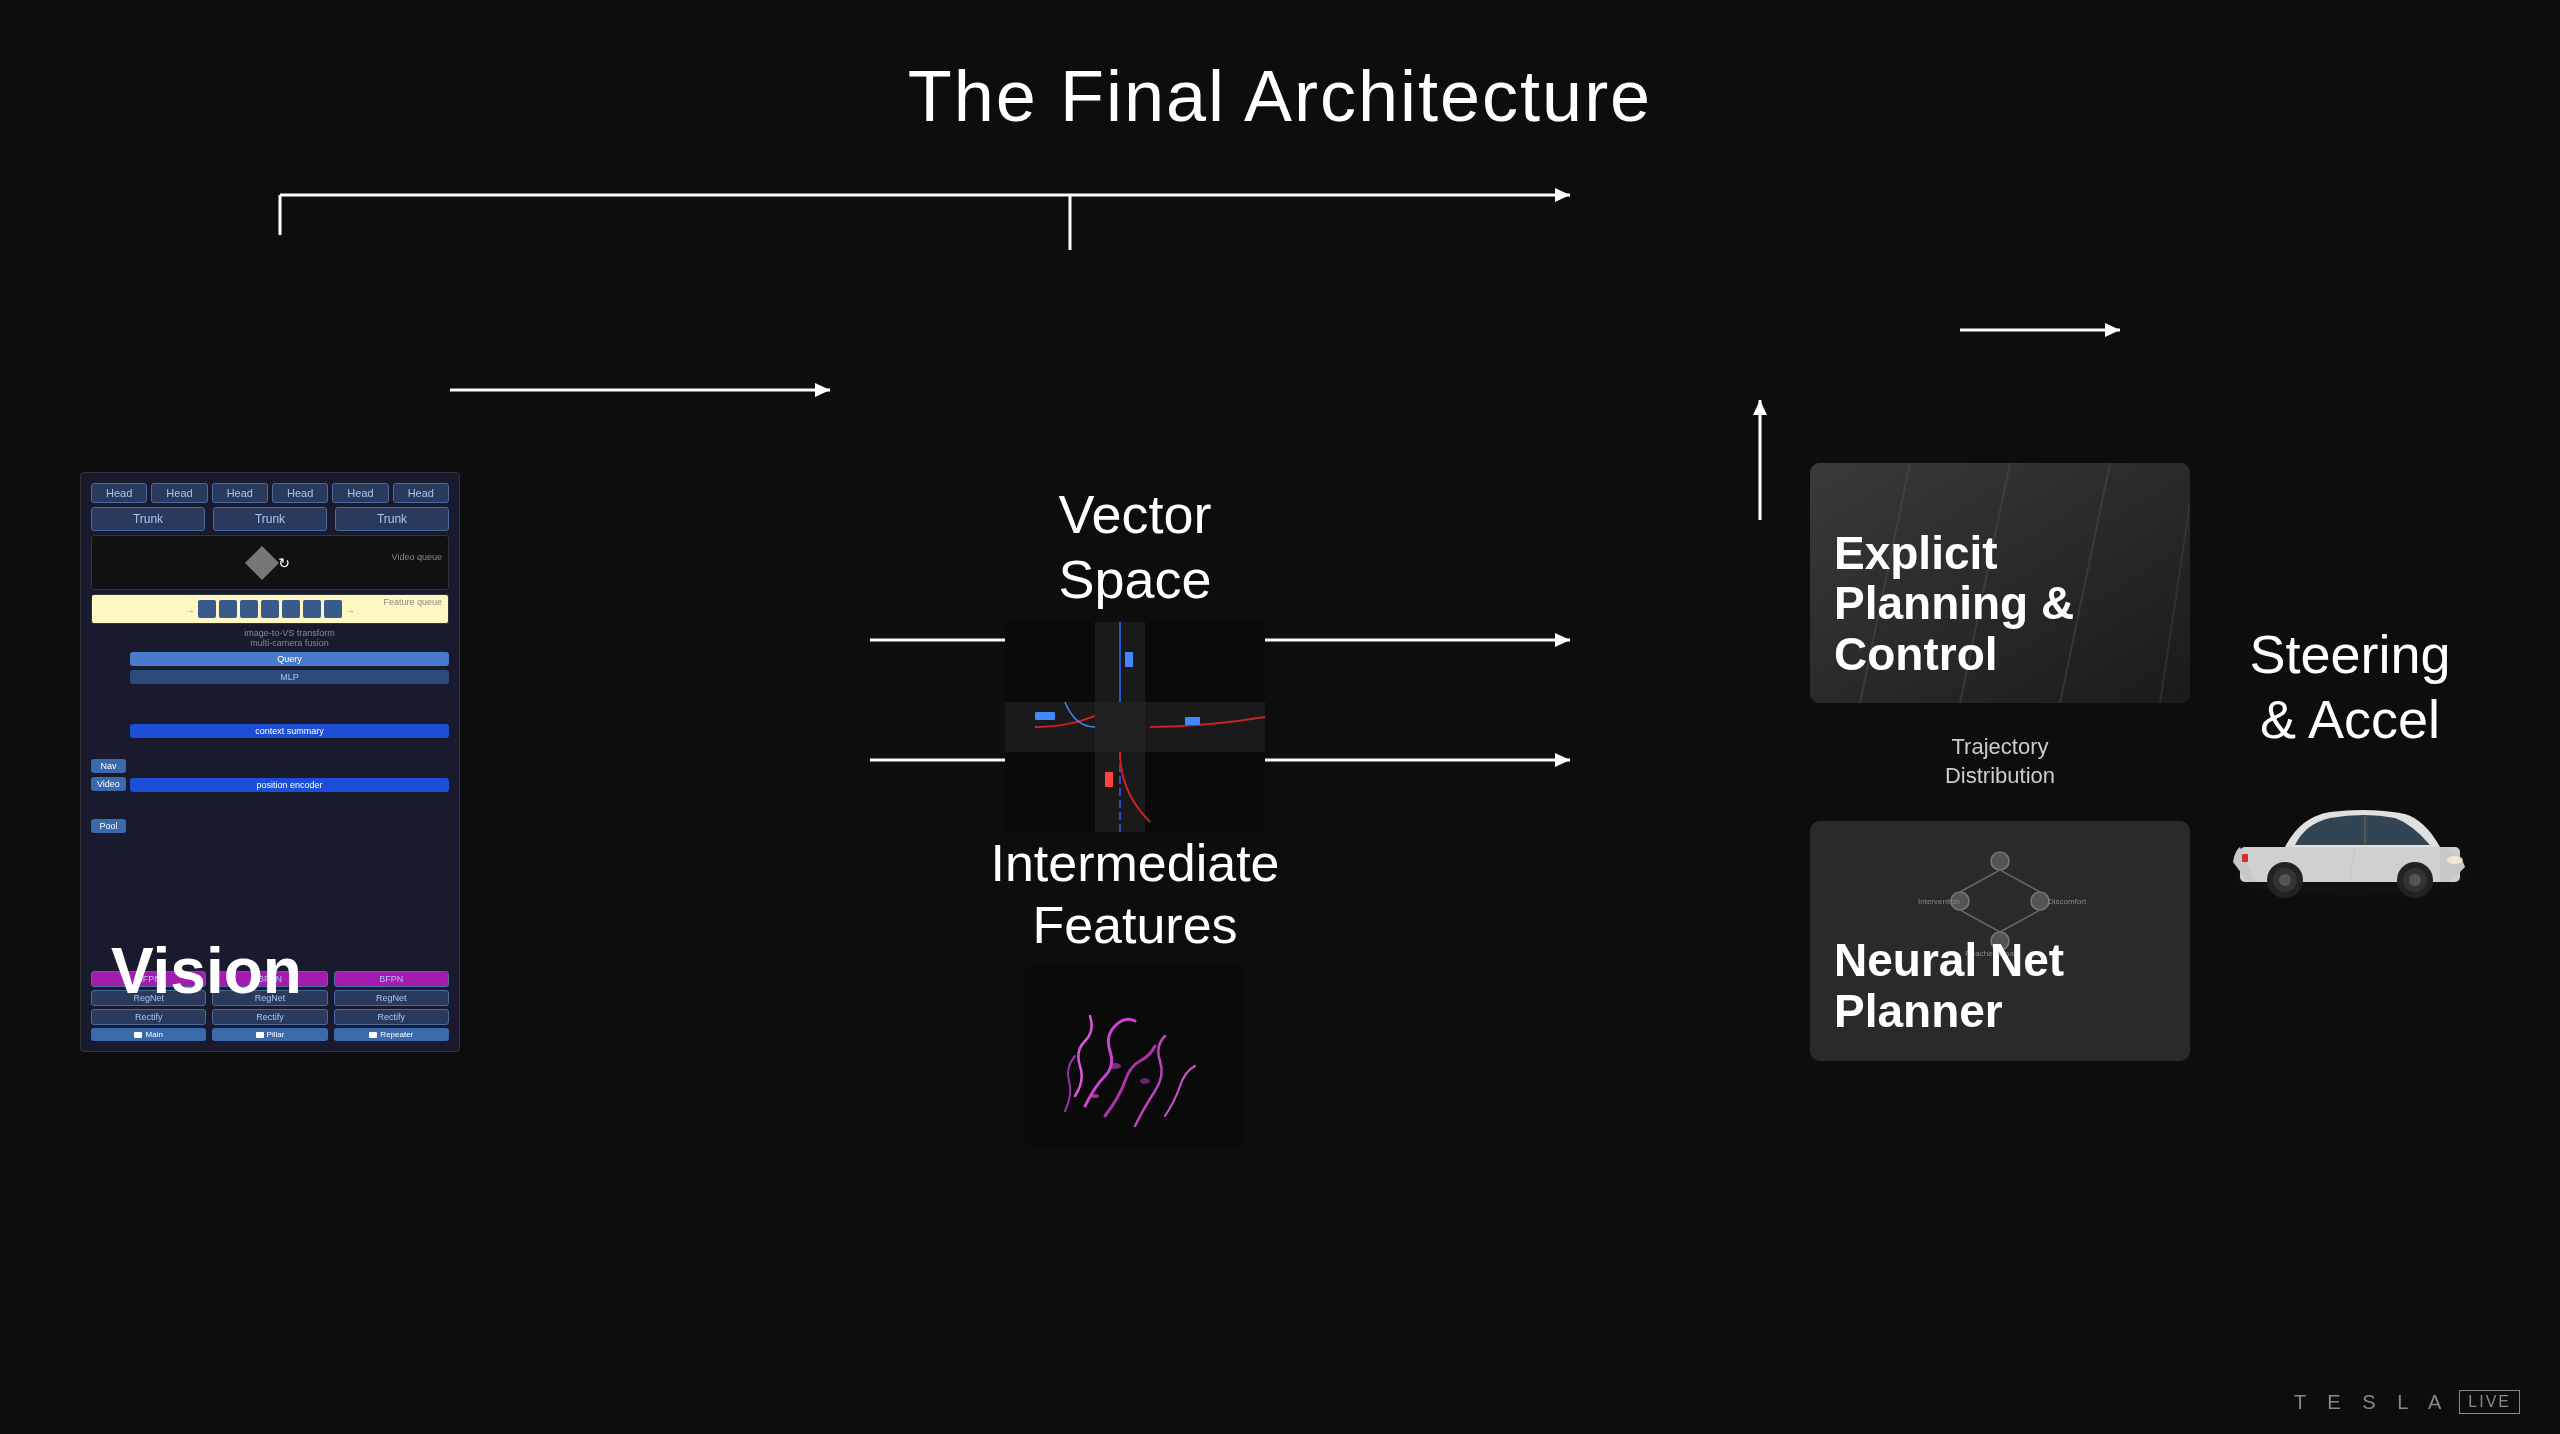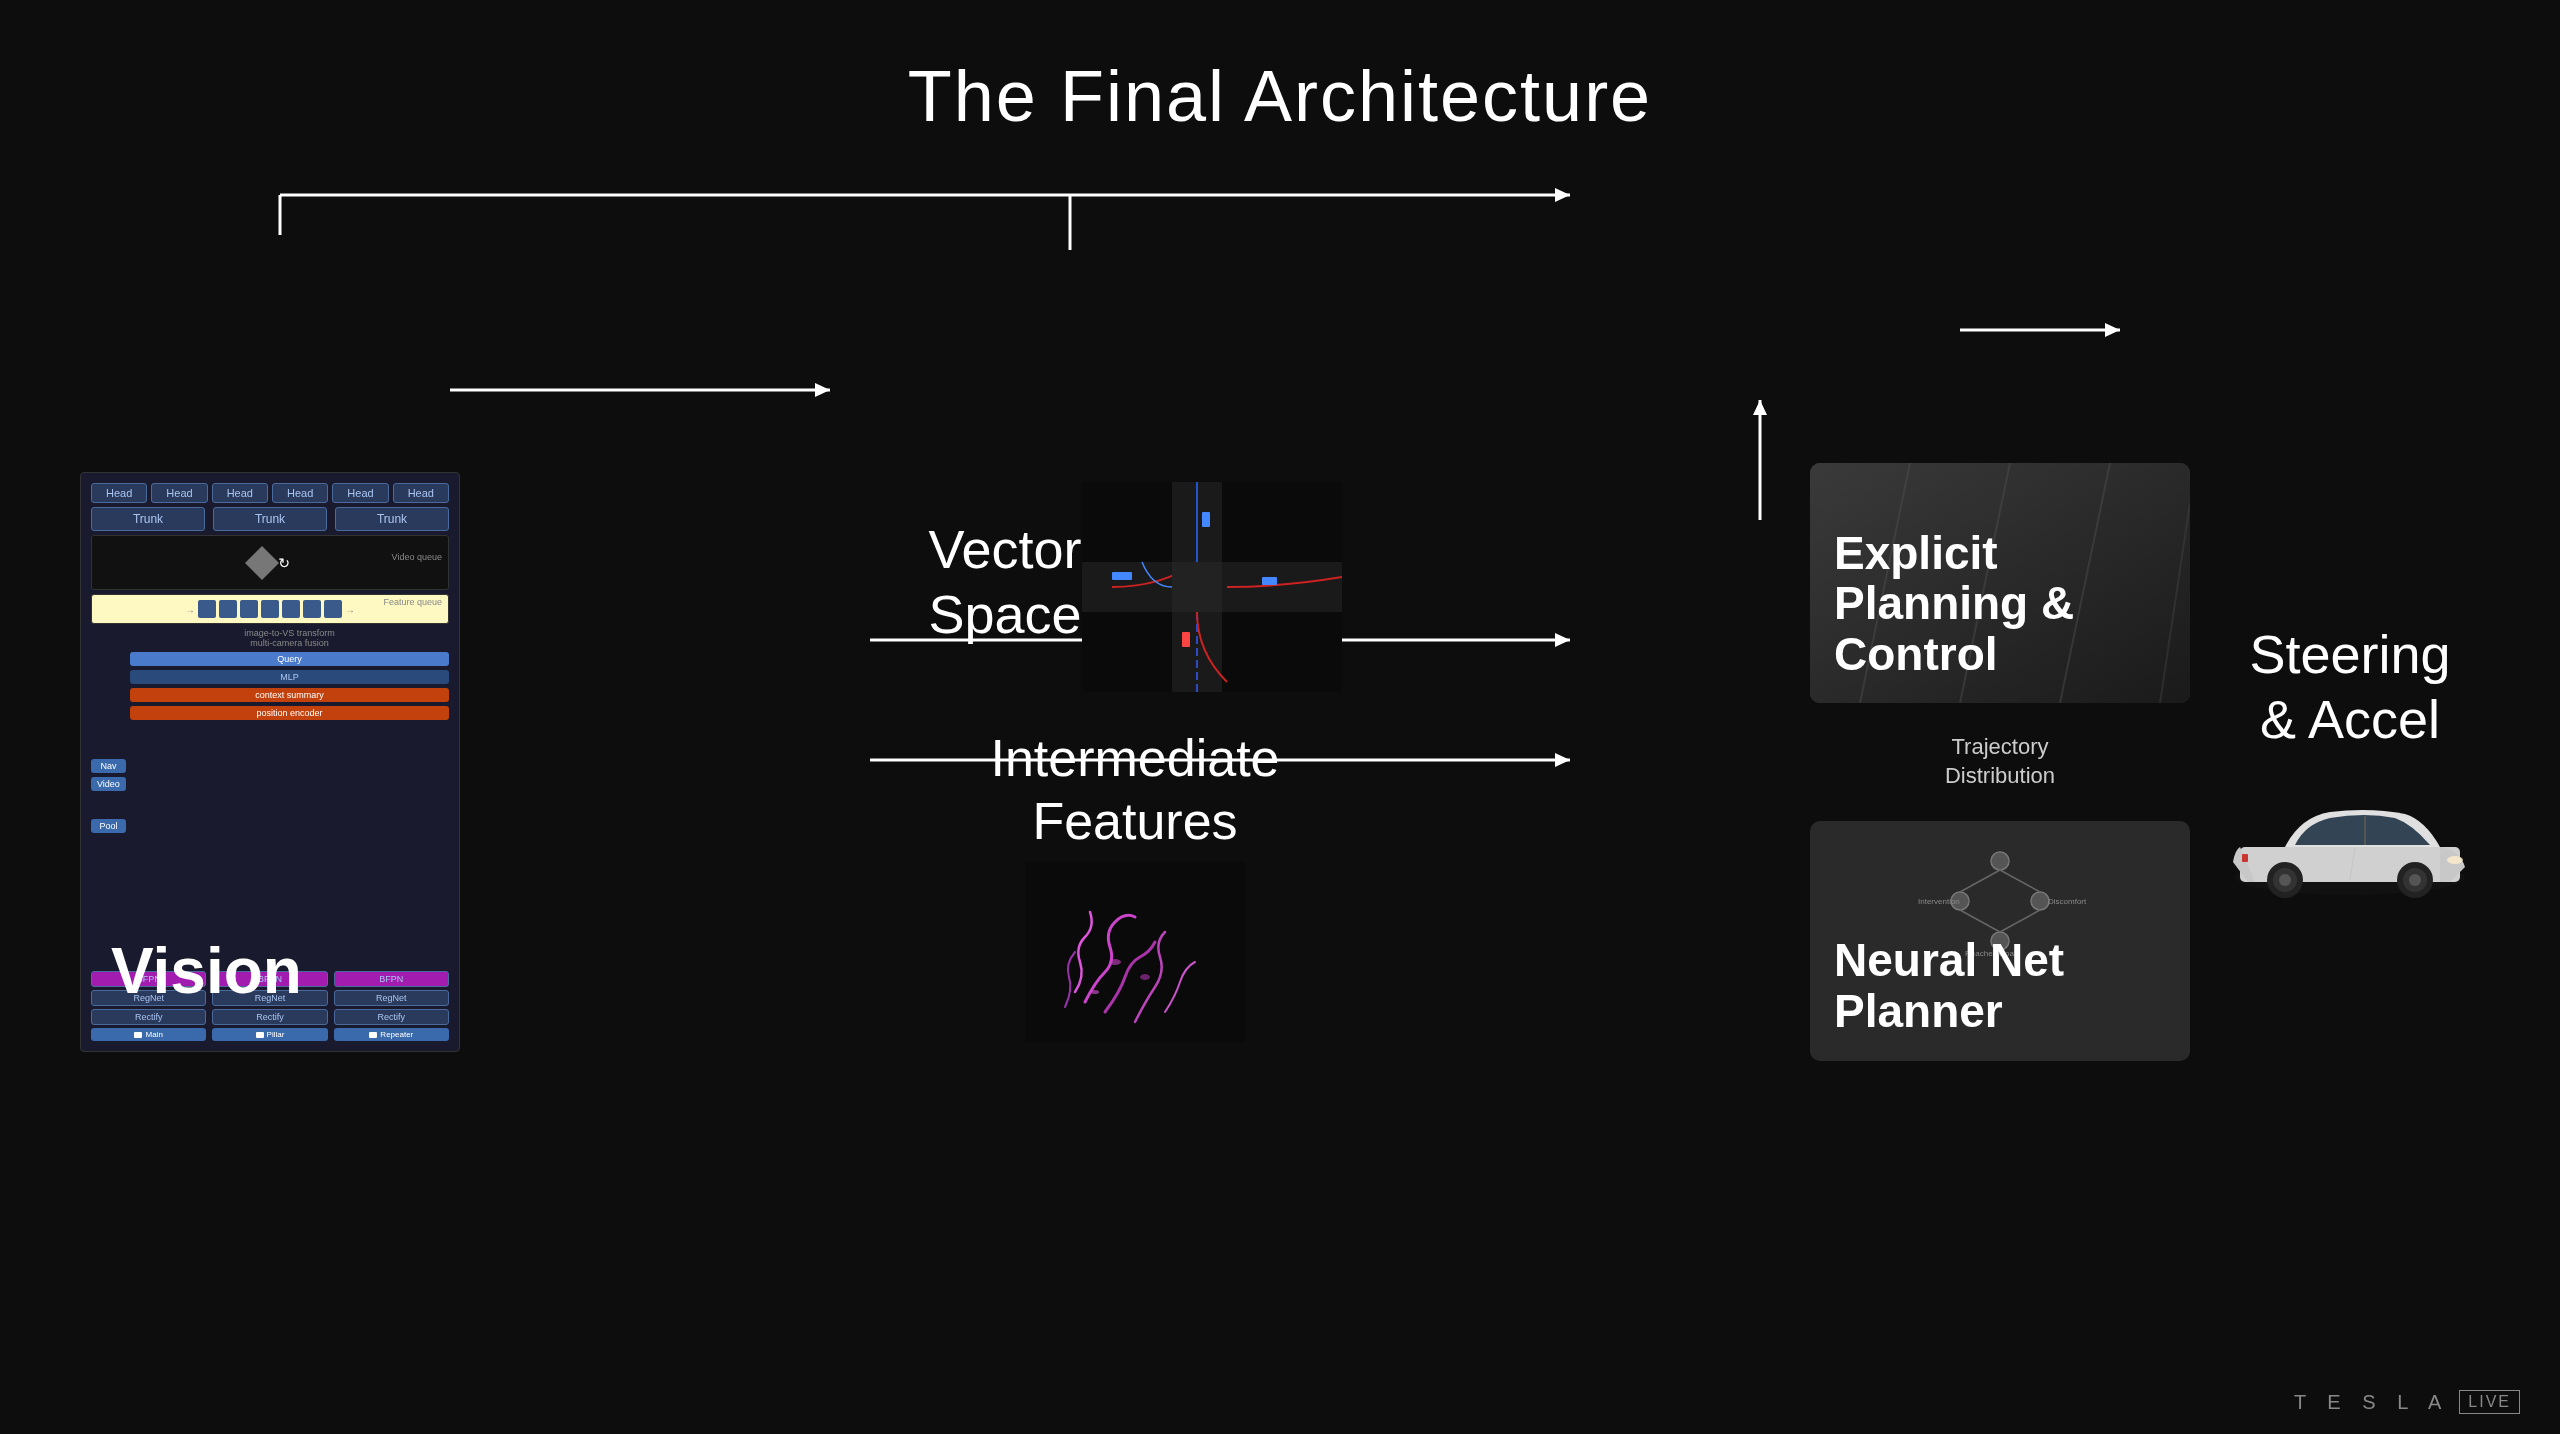--- a/index.html
+++ b/index.html
@@ -204,26 +204,27 @@
     .mlp-box {
       background: #2a4a7c;
       border-radius: 3px;
       padding: 2px 8px;
       font-size: 9px;
       color: #aac4f0;
       text-align: center;
     }
 
     .context-box {
-      background: #c2410c;
+      background: #1d4ed8;
       border-radius: 3px;
       padding: 2px 20px;
       font-size: 9px;
       color: #fff;
       text-align: center;
+      margin-top: 36px;
     }
 
     .bottom-camera-row {
       display: flex;
       gap: 6px;
       margin-top: 4px;
     }
 
     .camera-col {
       flex: 1;
@@ -597,21 +598,21 @@
             <div class="cam-bar"><div class="cam-icon"></div>Repeater</div>
           </div>
         </div>
       </div>
 
       <div class="vision-label">Vision</div>
     </div>
 
     <div class="middle-content">
 
-      <div style="display:flex;flex-direction:row;align-items:center;">
+      <div style="display:flex;flex-direction:column;align-items:center;">
         <div class="vector-space-label">Vector<br>Space</div>
 
         <div class="intersection-img">
           <svg class="intersection-visual" viewBox="0 0 260 210" xmlns="http://www.w3.org/2000/svg">
 
             <rect width="260" height="210" fill="#0a0a0a"></rect>
 
             <rect x="90" y="0" width="50" height="210" fill="#1a1a1a"></rect>
             <rect x="0" y="80" width="260" height="50" fill="#1a1a1a"></rect>
 

